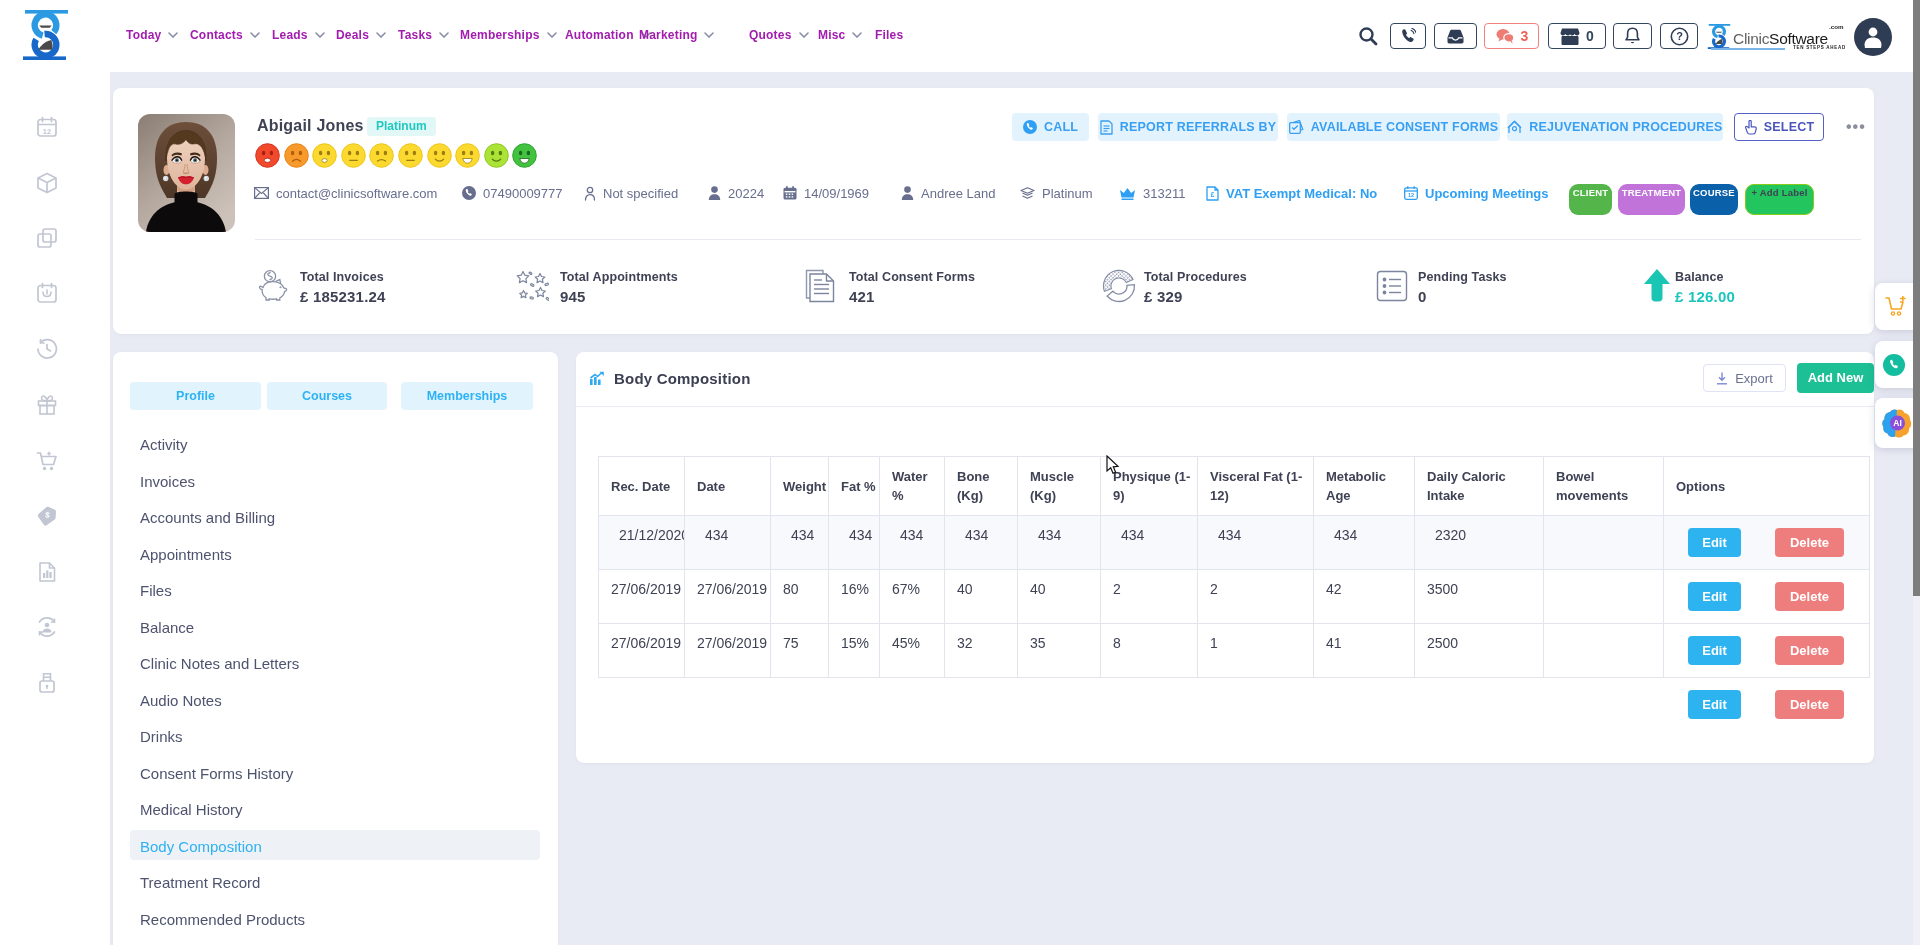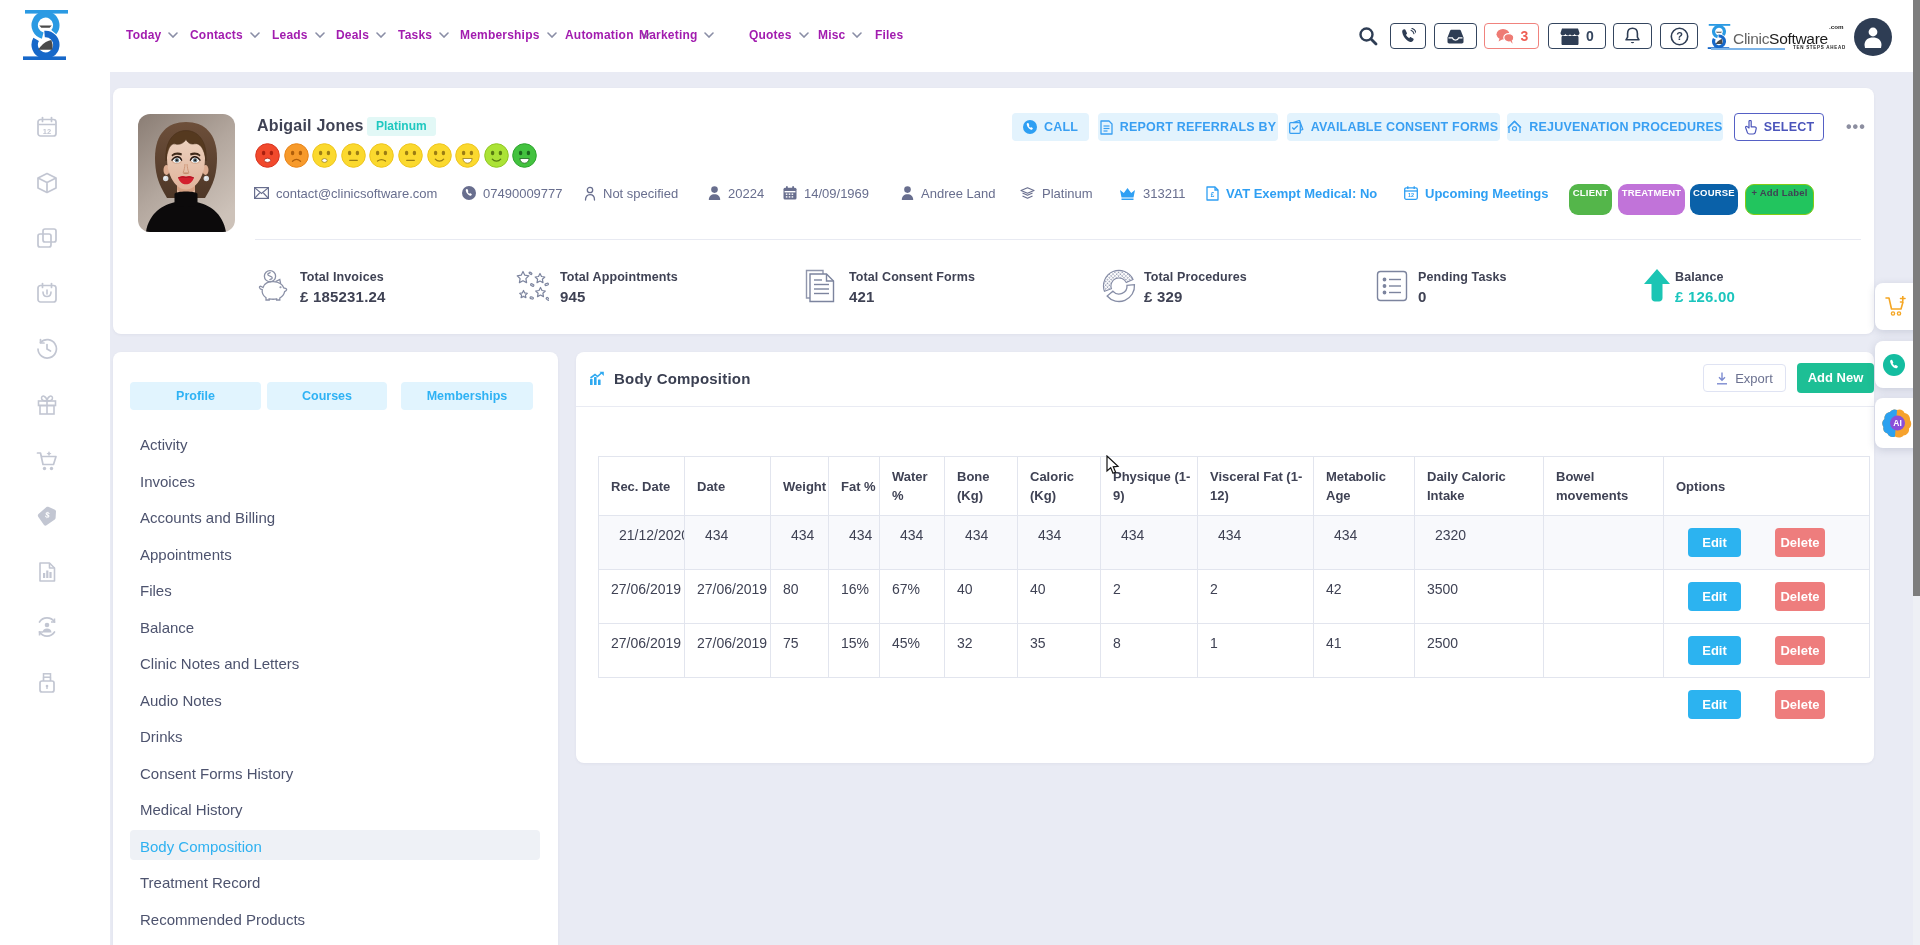--- a/index.html
+++ b/index.html
@@ -48,21 +48,21 @@
 #mp-head { position:absolute; left:0; top:0; width:100%; height:55px; border-bottom:1px solid #e9ebf3; }
 #mp-title { position:absolute; left:38px; top:18px; font-size:15px; font-weight:700; color:#3a3f51; letter-spacing:.2px; }
 #btn-export { position:absolute; left:1127px; top:12px; width:83px; height:28px; background:#fff; border:1px solid #dfe3f3; border-radius:4px; color:#6b7190; font-size:13px; display:flex; align-items:center; justify-content:center; gap:7px; }
 #btn-addnew { position:absolute; left:1221px; top:11px; width:77px; height:30px; background:#1dbf95; border-radius:4px; color:#fff; font-size:13px; font-weight:700; text-align:center; line-height:30px; }
 #bctable { position:absolute; left:22px; top:104px; border-collapse:collapse; table-layout:fixed; width:1272px; }
 #bctable th, #bctable td { border:1px solid #e2e5ee; font-size:14px; color:#3f4254; padding:0 6px 0 12px; overflow:hidden; }
 #bctable th { height:59px; font-weight:700; vertical-align:middle; line-height:19px; text-align:left; font-size:13px; padding-right:2px; }
 #bctable td { height:54px; vertical-align:top; padding-top:11px; }
 #bctable tr.shade td { background:#f8f9fc;padding-left:20px; }
 .btn-edit { position:absolute; width:53px; height:29px; background:#2cb3f0; border-radius:4px; color:#fff; font-size:13px; font-weight:700; text-align:center; line-height:29px; }
-.btn-del { position:absolute; width:50px; height:29px; background:#ee7d7d; border-radius:4px; color:#fff; font-size:13px; font-weight:700; text-align:center; line-height:29px; }
+.btn-del { position:absolute; width:69px; height:29px; background:#ee7d7d; border-radius:4px; color:#fff; font-size:13px; font-weight:700; text-align:center; line-height:29px; }
 
 
 .floatbox { position:absolute; background:#fff; border-radius:8px 0 0 8px; box-shadow:0 2px 8px rgba(60,70,110,.18); z-index:6; }
 
 
 #sb-track { position:absolute; right:0; top:0; width:7px; height:945px; background:#eef0f5; z-index:9; }
 #sb-thumb { position:absolute; right:0; top:0; width:7px; height:596px; background:#7d7d7d; z-index:10; }
 </style>
 </head>
 <body>
@@ -600,21 +600,21 @@
           <col>
         </colgroup>
       <tbody>
           <tr>
         <th>Rec. Date</th>
             <th>Date</th>
             <th>Weight</th>
             <th>Fat %</th>
             <th>Water %</th>
             <th>Bone (Kg)</th>
-            <th>Caloric (Kg)</th>
+            <th>Muscle (Kg)</th>
             <th>Physique (1-9)</th>
             <th>Visceral Fat (1-12)</th>
             <th>Metabolic Age</th>
             <th>Daily Caloric Intake</th>
             <th>Bowel movements</th>
             <th>Options</th>
       </tr>
       <tr class="shade">
         <td>21/12/2020</td>
             <td>434</td>

